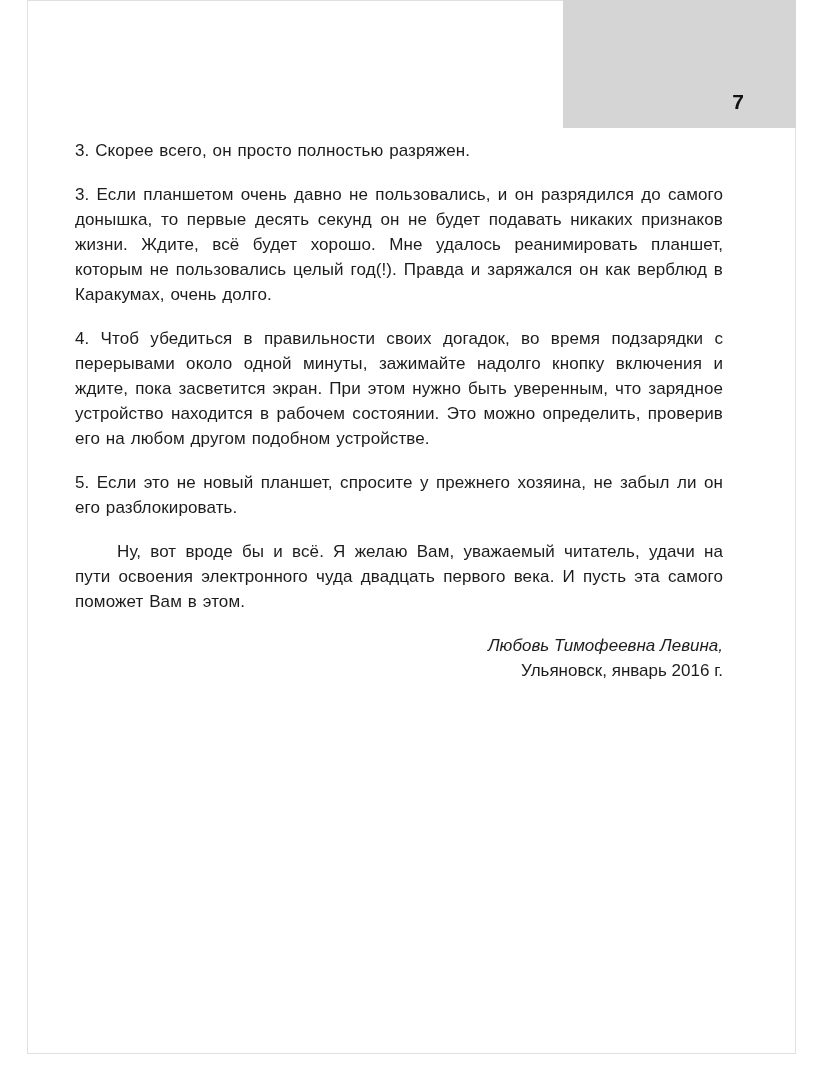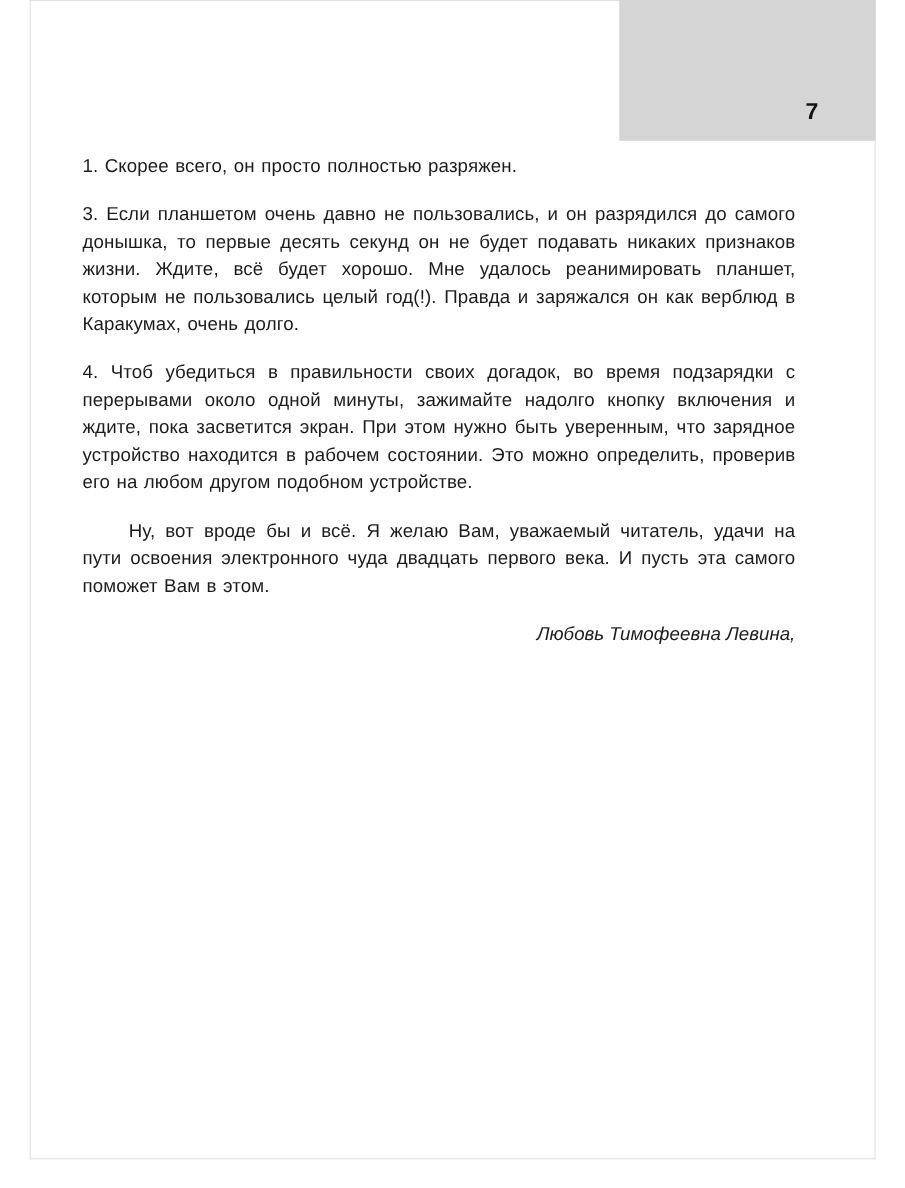--- a/index.html
+++ b/index.html
@@ -80,22 +80,24 @@
 <body>
 
 <div class="page">
   <div class="page-border"></div>
 
   <div class="header-block">
     <span class="page-number">7</span>
   </div>
 
   <div class="content">
-    <p class="para">1. Скорее всего, он просто полностью разряжен.</p>
+    <p class="para">3. Скорее всего, он просто полностью разряжен.</p>
     <p class="para">3. Если планшетом очень давно не пользовались, и он  разрядился до самого донышка, то первые десять секунд он не будет  подавать никаких признаков жизни. Ждите, всё будет хорошо. Мне удалось реанимировать планшет, которым не пользовались целый год(!). Правда и заряжался он как верблюд в Каракумах, очень долго.</p>
     <p class="para">4. Чтоб убедиться в правильности своих догадок, во время подзарядки с перерывами около одной минуты, зажимайте надолго кнопку включения и ждите, пока засветится экран. При этом нужно быть уверенным, что зарядное устройство находится в рабочем состоянии. Это можно определить, проверив его на любом другом подобном устройстве.</p>
+    <p class="para">5. Если это не новый планшет, спросите  у прежнего хозяина, не забыл ли он его разблокировать.</p>
     <p class="para indent">Ну, вот вроде бы и всё.  Я желаю Вам, уважаемый читатель, удачи на пути освоения электронного чуда двадцать первого века. И пусть эта самого поможет Вам в этом.</p>
 
     <div class="signature">
       <p class="sig-line italic">Любовь Тимофеевна Левина,</p>
+      <p class="sig-line">Ульяновск, январь 2016 г.</p>
     </div>
   </div>
 </div>
 
 </body></html>

